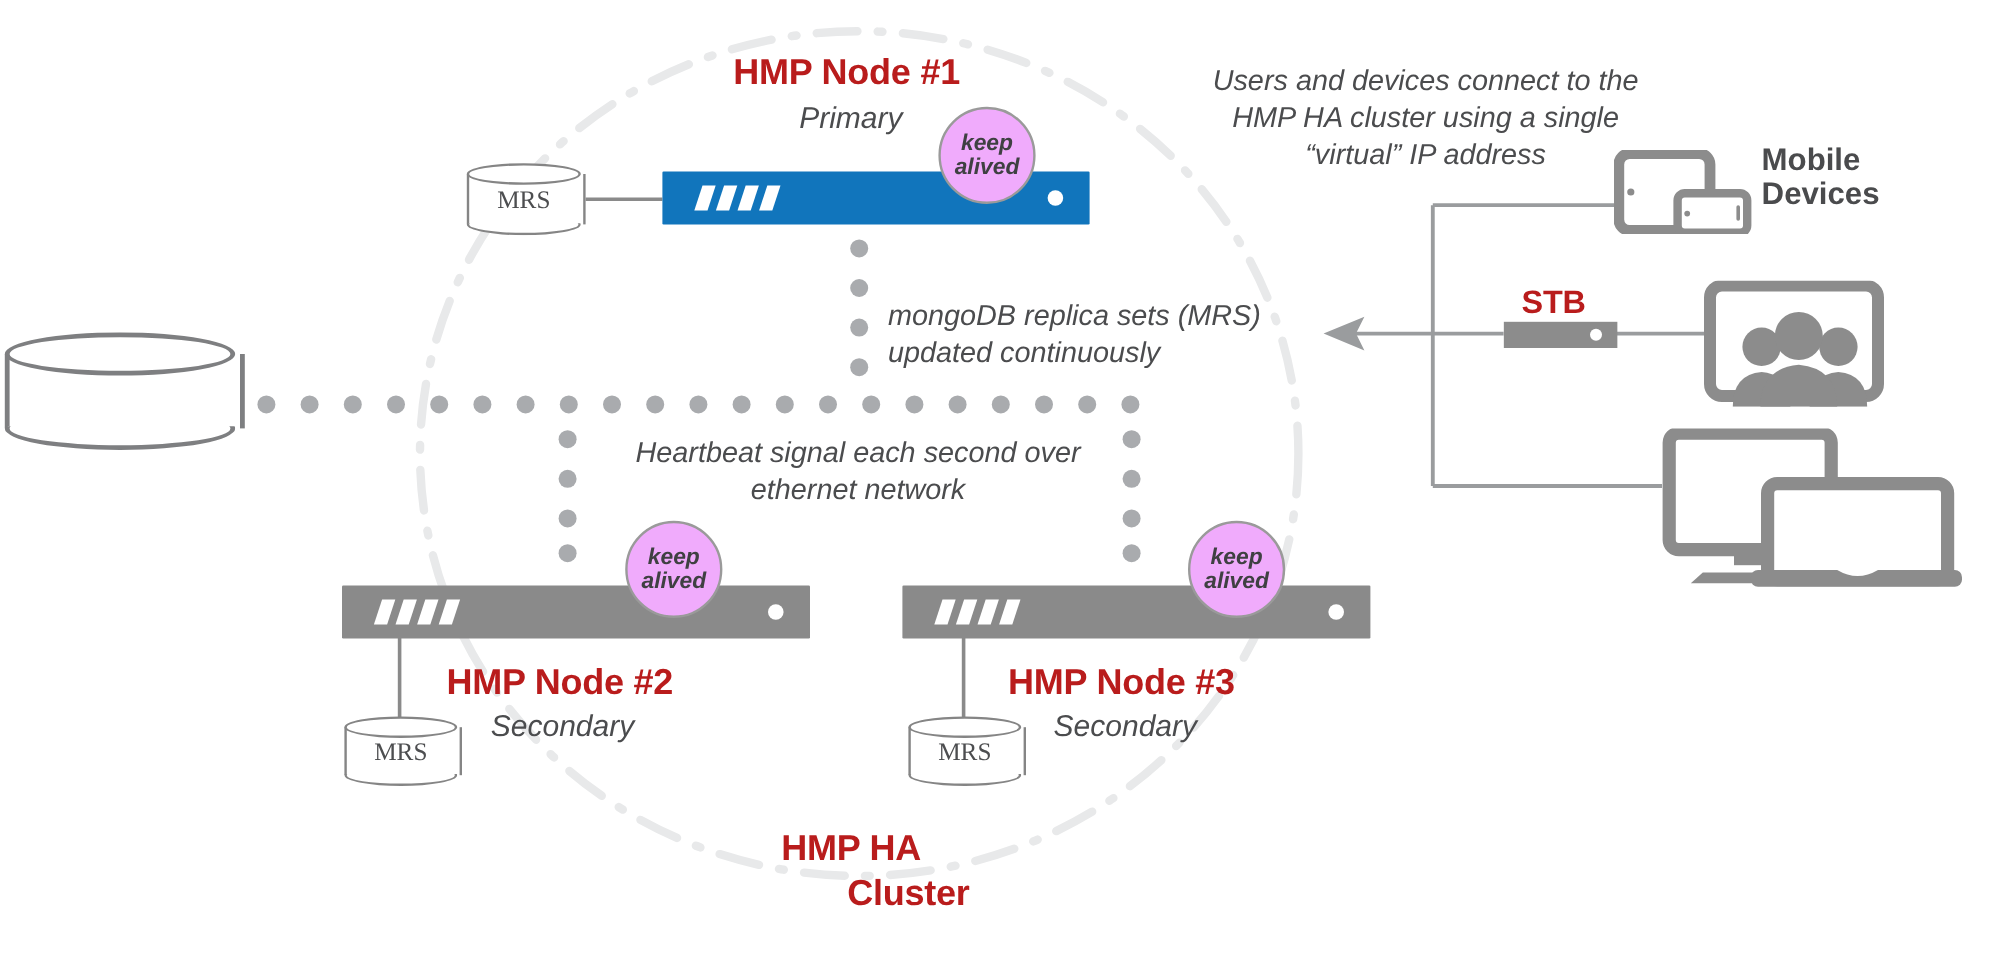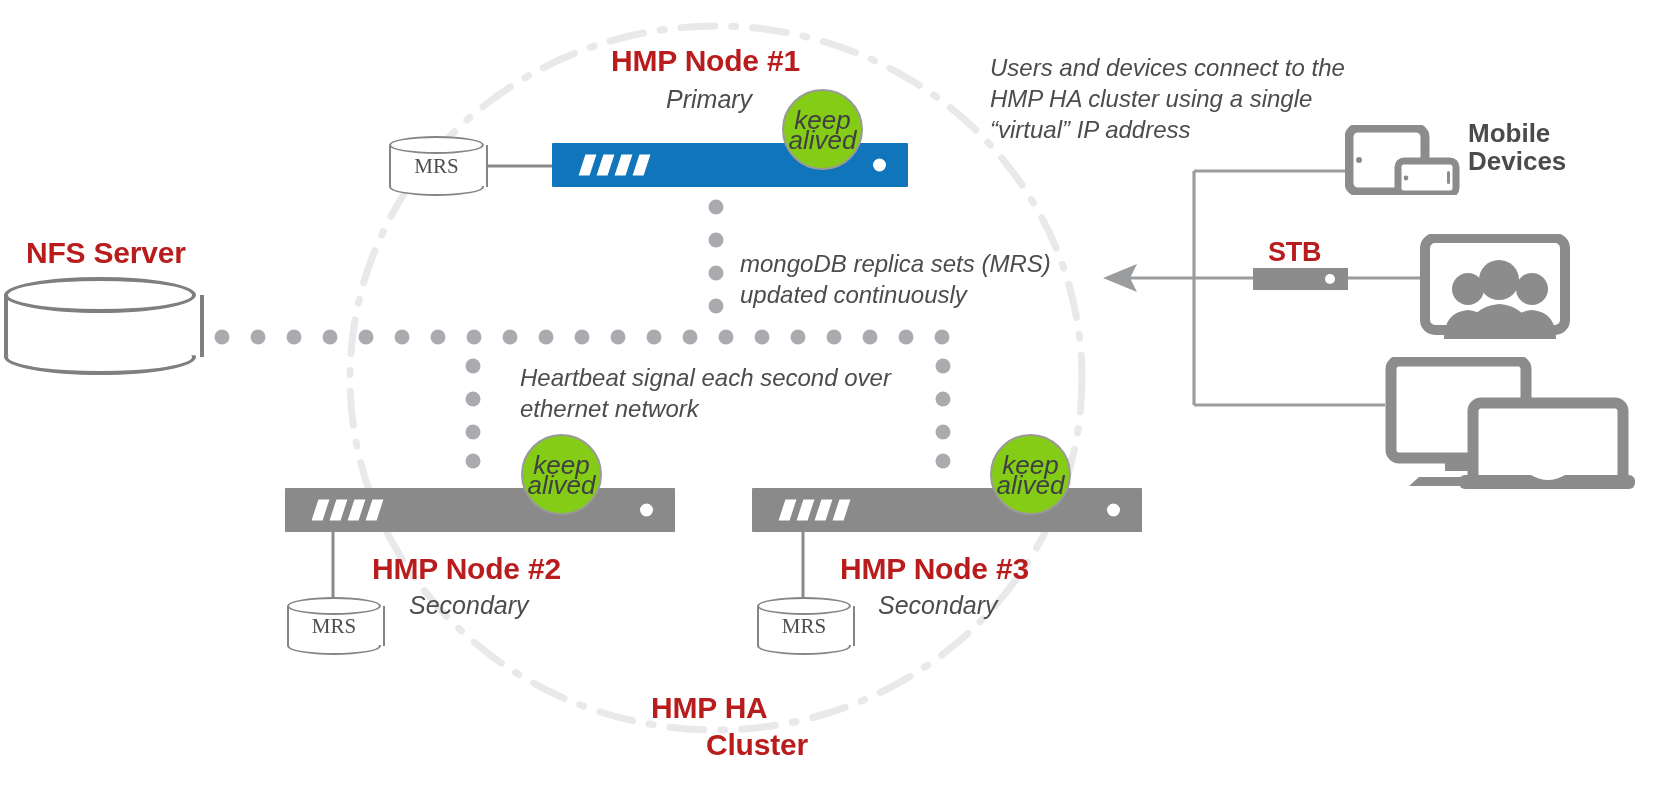--- a/index.html
+++ b/index.html
@@ -26,21 +26,21 @@
     font-weight:bold;
     color:#b91c1c;
     letter-spacing:-0.2px;
   }
   .ital{
     font-style:italic;
     color:#4b4c4e;
   }
   .title-lg{font-size:30px;}
   .sub-lg{font-size:25px;}
-  .note{font-size:24px; line-height:31px; text-align:left; white-space:normal;}
+  .note{font-size:24px; line-height:31px; text-align:center; white-space:normal;}
   .dev-label{font-size:26px; font-weight:bold; color:#4a4b4d; line-height:28px;}
 
   
   .node-bar{
     position:absolute;
     border-radius:1px;
   }
   .node-bar.primary{background:#1175bc;}
   .node-bar.secondary{background:#8a8a8a;}
   .vents{
@@ -61,30 +61,31 @@
     transform:translateY(-50%);
     width:13px;height:13px;border-radius:50%;
     background:#ffffff;
   }
 
   
   .keep{
     position:absolute;
     width:77px;height:77px;
     border-radius:50%;
-    background:#84cc16;
+    background:#f0abfc;
     border:2.5px solid #9a9a9a;
     display:flex;
     flex-direction:column;
     align-items:center;
     justify-content:center;
     font-style:italic;
     color:#3f4042;
-    font-size:26px;
+    font-size:19px;
     line-height:20px;
+    font-weight:bold;
   }
 
   
   .cyl{position:absolute;font-family:Liberation Serif, serif;}
   .cyl .body{
     position:absolute; left:0; top:9px;
     width:100%; height:calc(100% - 18px);
     border-left:2.2px solid #858585;
     border-right:2.2px solid #858585;
     background:#ffffff;
@@ -200,21 +201,20 @@
       <line x1="1194" y1="171" x2="1194" y2="405"></line>
       <line x1="1194" y1="171" x2="1345" y2="171"></line>
       <line x1="1194" y1="278" x2="1253" y2="278"></line>
       <line x1="1194" y1="405" x2="1385" y2="405"></line>
       <line x1="1345" y1="278" x2="1420" y2="278"></line>
       <line x1="1194" y1="278" x2="1125" y2="278"></line>
     </g>
     <polygon points="1103,278 1137,264 1130,278 1137,292" fill="#9a9c9e"></polygon>
   </svg>
 
-  <div class="t bold title-lg" style="left:26px; top:236px;">NFS Server</div>
   <div class="bigcyl" style="left:4px; top:277px; width:192px; height:98px;">
     <div class="body"></div>
     <div class="base"></div>
     <div class="cap"></div>
   </div>
 
   <div class="t bold title-lg" style="left:611px; top:44px;">HMP Node #1</div>
   <div class="t ital sub-lg" style="left:666px; top:85px;">Primary</div>
 
   <div class="node-bar primary" style="left:552px; top:143px; width:356px; height:44px;">

